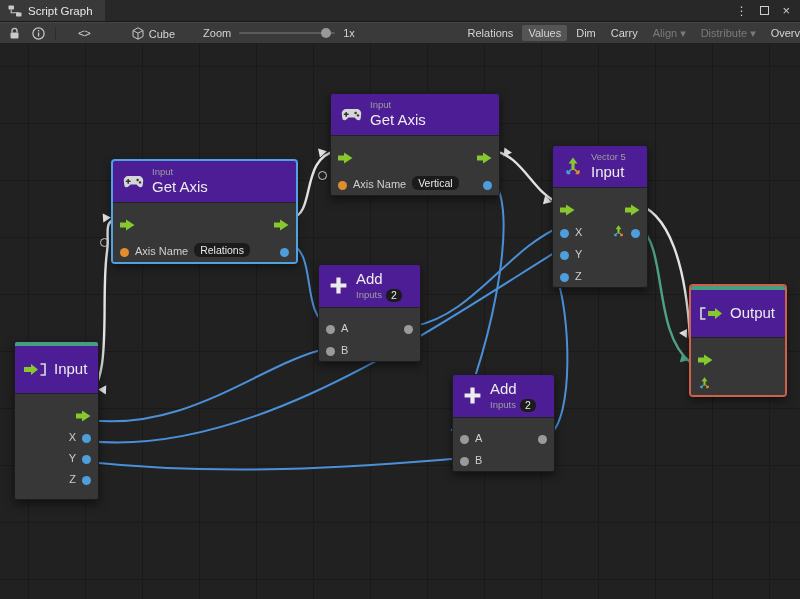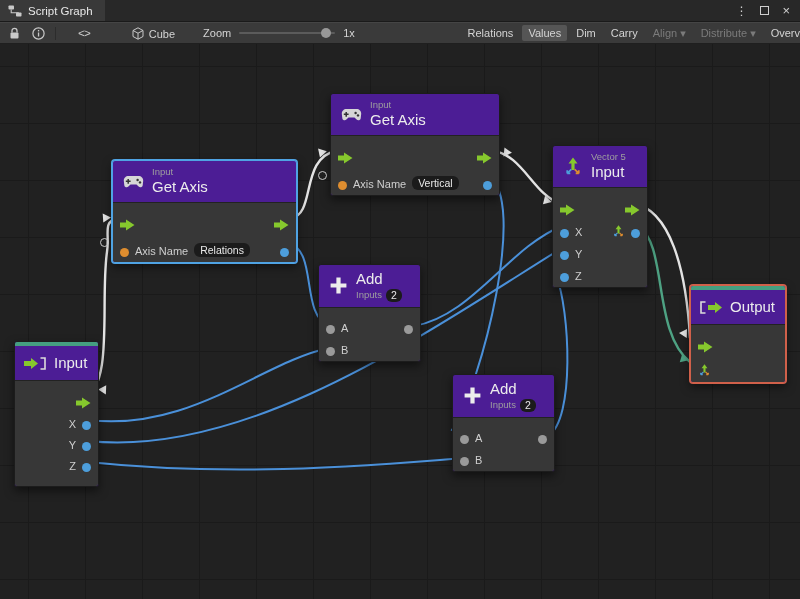--- a/index.html
+++ b/index.html
@@ -42,21 +42,21 @@
 .wire-blue{stroke:var(--wire-blue);stroke-width:2}
 .wire-teal{stroke:var(--wire-teal);stroke-width:2.4}
 .ah-white{fill:var(--wire-white)}
 .ah-teal{fill:var(--wire-teal)}
 
 
 .node{position:absolute;z-index:2;background:#4c1d95;border:1px solid #1c1c1c;border-radius:3px;box-shadow:0 4px 10px rgba(0,0,0,.5)}
 .node.selected{border-color:var(--selection-blue);box-shadow:0 0 0 1px var(--selection-blue),0 4px 10px rgba(0,0,0,.5)}
 .node.flagged{border-color:var(--highlight-red);box-shadow:0 0 0 1px var(--highlight-red),0 4px 10px rgba(0,0,0,.5)}
 .nhead{display:flex;align-items:center;gap:8px;padding:5px 10px;min-height:41px}
-.nhead.compact{min-height:34px;padding:1px 9px}
+.nhead.compact{min-height:34px;padding:14px 9px}
 .ncat{font-size:9.5px;color:#9f9f9f;line-height:1.25;display:flex;align-items:center;gap:4px}
 .ntitle{font-size:15px;color:#ececec;line-height:1.25}
 .nbody{border-top:1px solid #222;background:#373737;border-radius:0 0 2px 2px;padding:4px 0 5px}
 .nbody.tall{padding-bottom:14px}
 .prow{display:flex;align-items:flex-end;gap:6px;padding:0 7px}
 .h24{height:24px}.h26{height:26px}.h21{height:21px}.h22{height:22px}
 .sp{flex:1}
 .plabel{color:#cfcfcf;font-size:11px}
 .dot{width:9px;height:9px;border-radius:50%;flex:none}
 .dot.blue{background:var(--accent-blue)}

